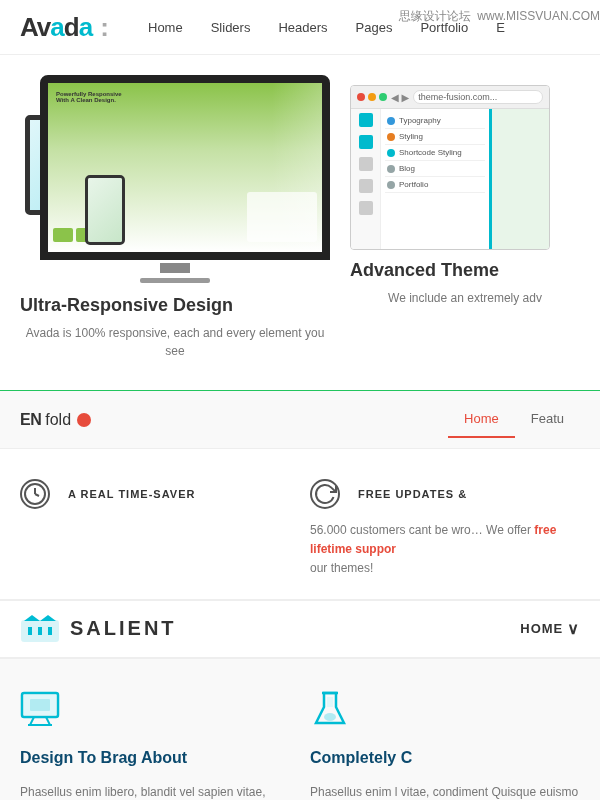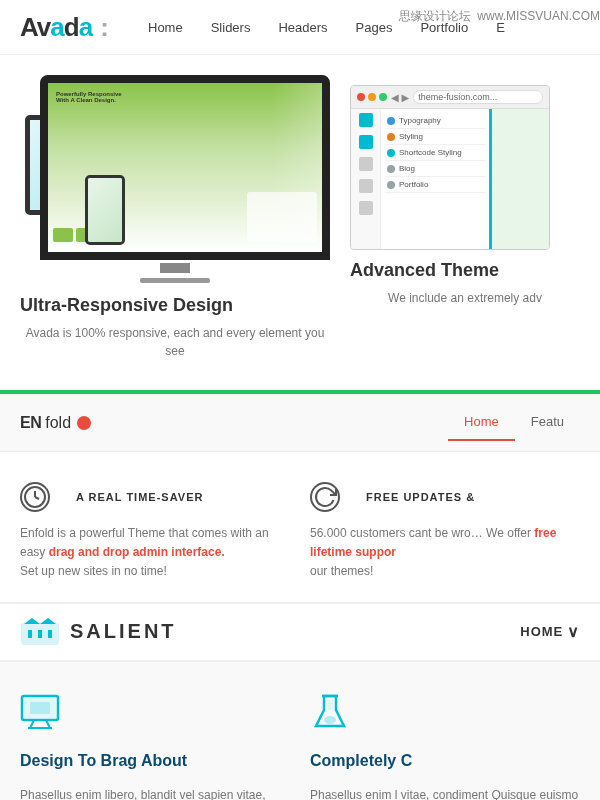--- a/index.html
+++ b/index.html
@@ -236,21 +236,21 @@
     .feature-desc {
       font-size: 12px;
       color: #777;
       line-height: 1.5;
       text-align: center;
     }
 
     
     .enfold-section {
       background: #f9f9f9;
-      border-top: 4px solid #22c55e;
+      border-top: 1px solid #22c55e;
       border-bottom: 1px solid #eee;
       display: flex;
       align-items: center;
       justify-content: space-between;
       padding: 10px 20px;
     }
     .enfold-logo {
       display: flex;
       align-items: center;
       gap: 4px;
@@ -288,21 +288,21 @@
       padding: 30px 20px 20px;
       display: flex;
       gap: 20px;
     }
     .enfold-feature {
       flex: 1;
     }
     .enfold-feature-header {
       display: flex;
       align-items: center;
-      gap: 26px;
+      gap: 18px;
       margin-bottom: 12px;
     }
     .clock-icon {
       width: 30px;
       height: 30px;
       border-radius: 50%;
       border: 2px solid #555;
       display: flex;
       align-items: center;
       justify-content: center;
@@ -559,24 +559,20 @@
     <div class="enfold-feature-header">
       <div class="clock-icon">
         <svg width="24" height="24" viewBox="0 0 24 24" fill="none" stroke="#555" stroke-width="2">
           <circle cx="12" cy="12" r="10"></circle>
           <line x1="12" y1="6" x2="12" y2="12"></line>
           <line x1="12" y1="12" x2="16" y2="14"></line>
         </svg>
       </div>
       <div class="enfold-feature-title">A REAL TIME-SAVER</div>
     </div>
-    <div class="enfold-feature-desc">
-      <span>Enfold is a powerful Theme that comes with an easy </span><a class="enfold-link">drag and drop admin interface.</a><br>
-      <span>Set up new sites in no time!</span>
-    </div>
   </div>
   <div class="enfold-feature">
     <div class="enfold-feature-header">
       <div class="updates-icon">
         <svg width="24" height="24" viewBox="0 0 24 24" fill="none" stroke="#555" stroke-width="2">
           <polyline points="23 4 23 10 17 10"></polyline>
           <path d="M20.49 15a9 9 0 1 1-2.12-9.36L23 10"></path>
         </svg>
       </div>
       <div class="enfold-feature-title">FREE UPDATES &amp;</div>

